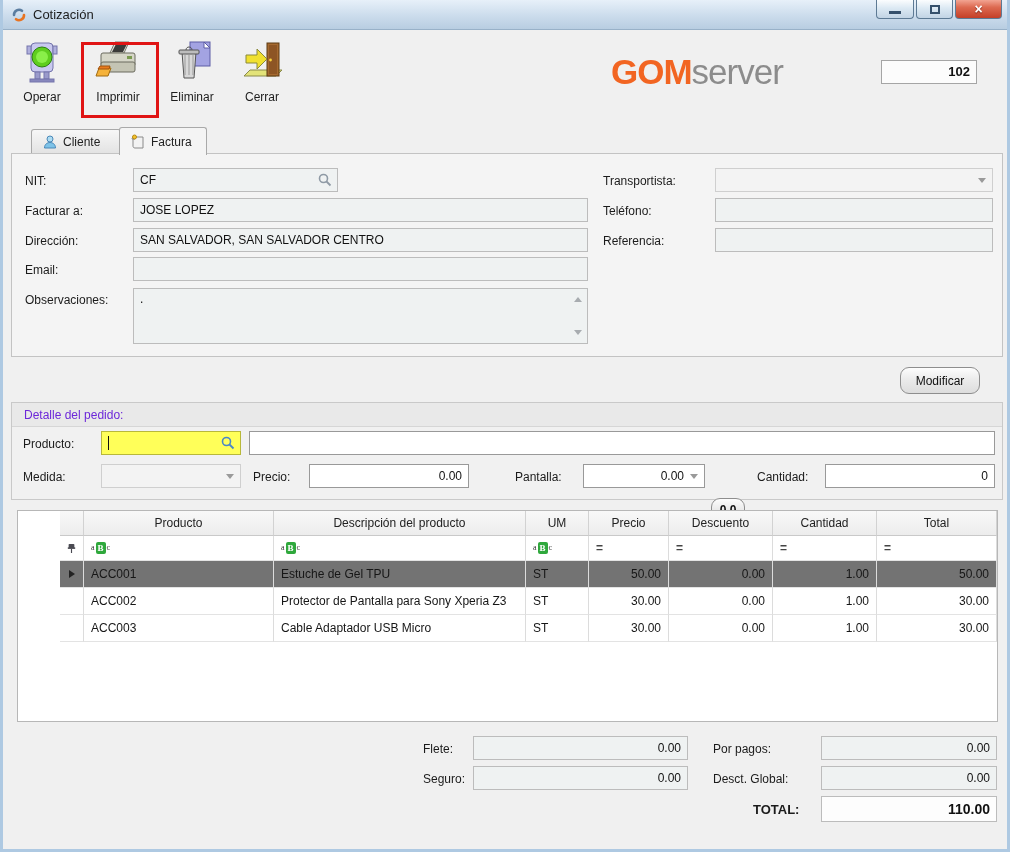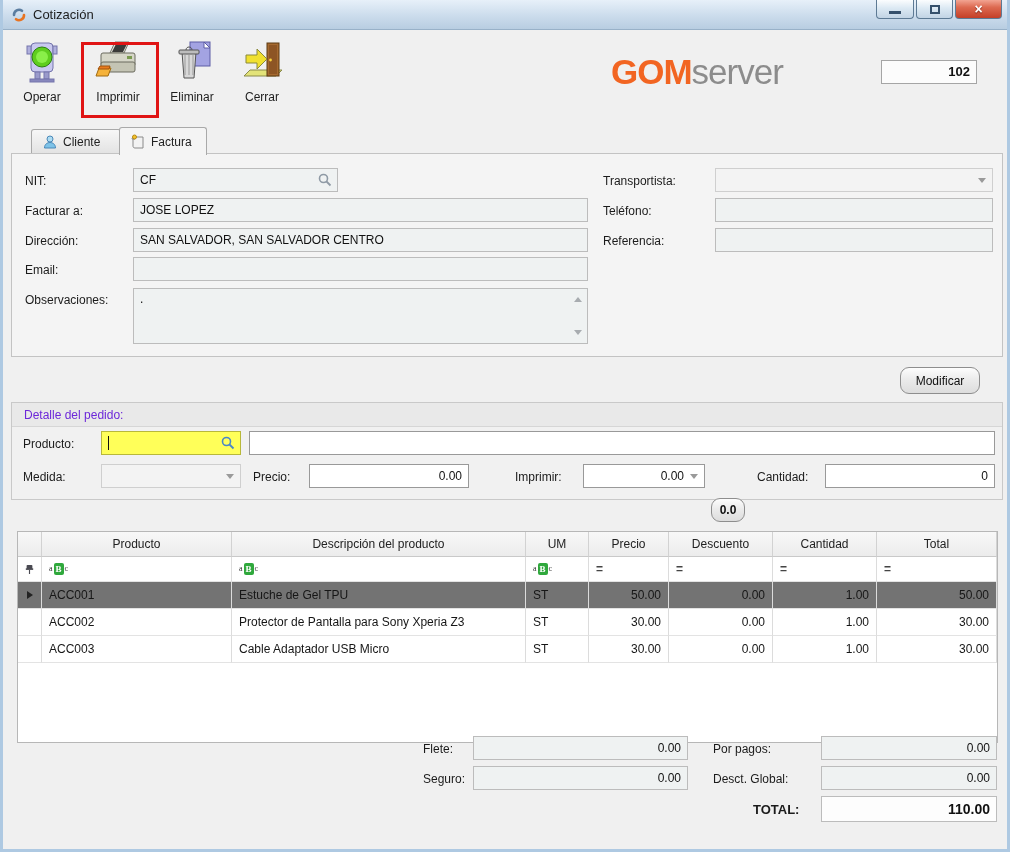--- a/index.html
+++ b/index.html
@@ -59,22 +59,22 @@
   .scroll-down{bottom:8px;border-top:5px solid #a8acb0;}
   .btn{position:absolute;box-sizing:border-box;border:1px solid #8e8e8e;border-radius:9px;
        background:linear-gradient(#fdfdfd,#ebebeb 45%,#dddddd);font-size:12px;color:#111;
        display:flex;align-items:center;justify-content:center;}
   
   .groupbox{position:absolute;left:8px;top:402px;width:992px;height:98px;box-sizing:border-box;
             border:1px solid #c9c9c9;background:#f1f1f1;}
   .group-caption{height:23px;background:#e9e9e9;border-bottom:1px solid #d6d6d6;
                  display:flex;align-items:center;padding-left:12px;font-size:12px;color:#6d28d9;}
   
-  .grid{position:absolute;left:14px;top:531px;width:981px;height:212px;background:#ffffff;
-        border:1px solid #b7b7b7;box-sizing:border-box;font-size:12px;}
+  .grid{position:absolute;left:14px;top:510px;width:981px;height:212px;background:#ffffff;
+        border:1px solid #b7b7b7;box-sizing:border-box;font-size:12px;padding-left:42px;}
   .grow{display:grid;grid-template-columns:24px 190px 1fr 63px 80px 104px 104px 120px;width:100%;box-sizing:border-box;}
   .gcell{box-sizing:border-box;border-right:1px solid #dcdcdc;border-bottom:1px solid #e3e3e3;
          display:flex;align-items:center;padding:0 7px;color:#161616;overflow:hidden;white-space:nowrap;}
   .ghead .gcell{height:25px;background:linear-gradient(#f8f8f8,#ececec);border-right:1px solid #d2d2d2;
                 border-bottom:1px solid #c9c9c9;justify-content:center;color:#222;}
   .gfilter .gcell{height:25px;background:#ffffff;}
   .gdata .gcell{height:27px;}
   .gdata.selected .gcell{background:#737373;}
   .num{justify-content:flex-end;}
   .row-arrow{width:0;height:0;border-top:4px solid transparent;border-bottom:4px solid transparent;border-left:6px solid #222;margin:0 auto;}
@@ -257,21 +257,21 @@
   <div class="field dd-field" style="left:98px;top:464px;width:140px;height:24px;z-index:4;">
     <span></span>
     <div class="dd-arrow"></div>
   </div>
 
   <span class="flabel" style="left:250px;top:470px;z-index:4;">Precio:</span>
   <div class="field ed-field" style="left:306px;top:464px;width:160px;height:24px;z-index:4;justify-content:flex-end;">
     <span>0.00</span>
   </div>
 
-  <span class="flabel" style="left:512px;top:470px;z-index:4;">Imprimir:</span>
+  <span class="flabel" style="left:512px;top:470px;z-index:4;">Pantalla:</span>
   <div class="field ed-field" style="left:580px;top:464px;width:122px;height:24px;z-index:4;justify-content:flex-end;padding-right:20px;">
     <span>0.00</span>
     <div class="dd-arrow"></div>
   </div>
   <div class="btn" style="left:708px;top:464px;width:34px;height:24px;margin-top:34px;">
     <span style="font-weight:bold;">0.0</span>
   </div>
 
   <span class="flabel" style="left:754px;top:470px;z-index:4;">Cantidad:</span>
   <div class="field ed-field" style="left:822px;top:464px;width:170px;height:24px;z-index:4;justify-content:flex-end;">

